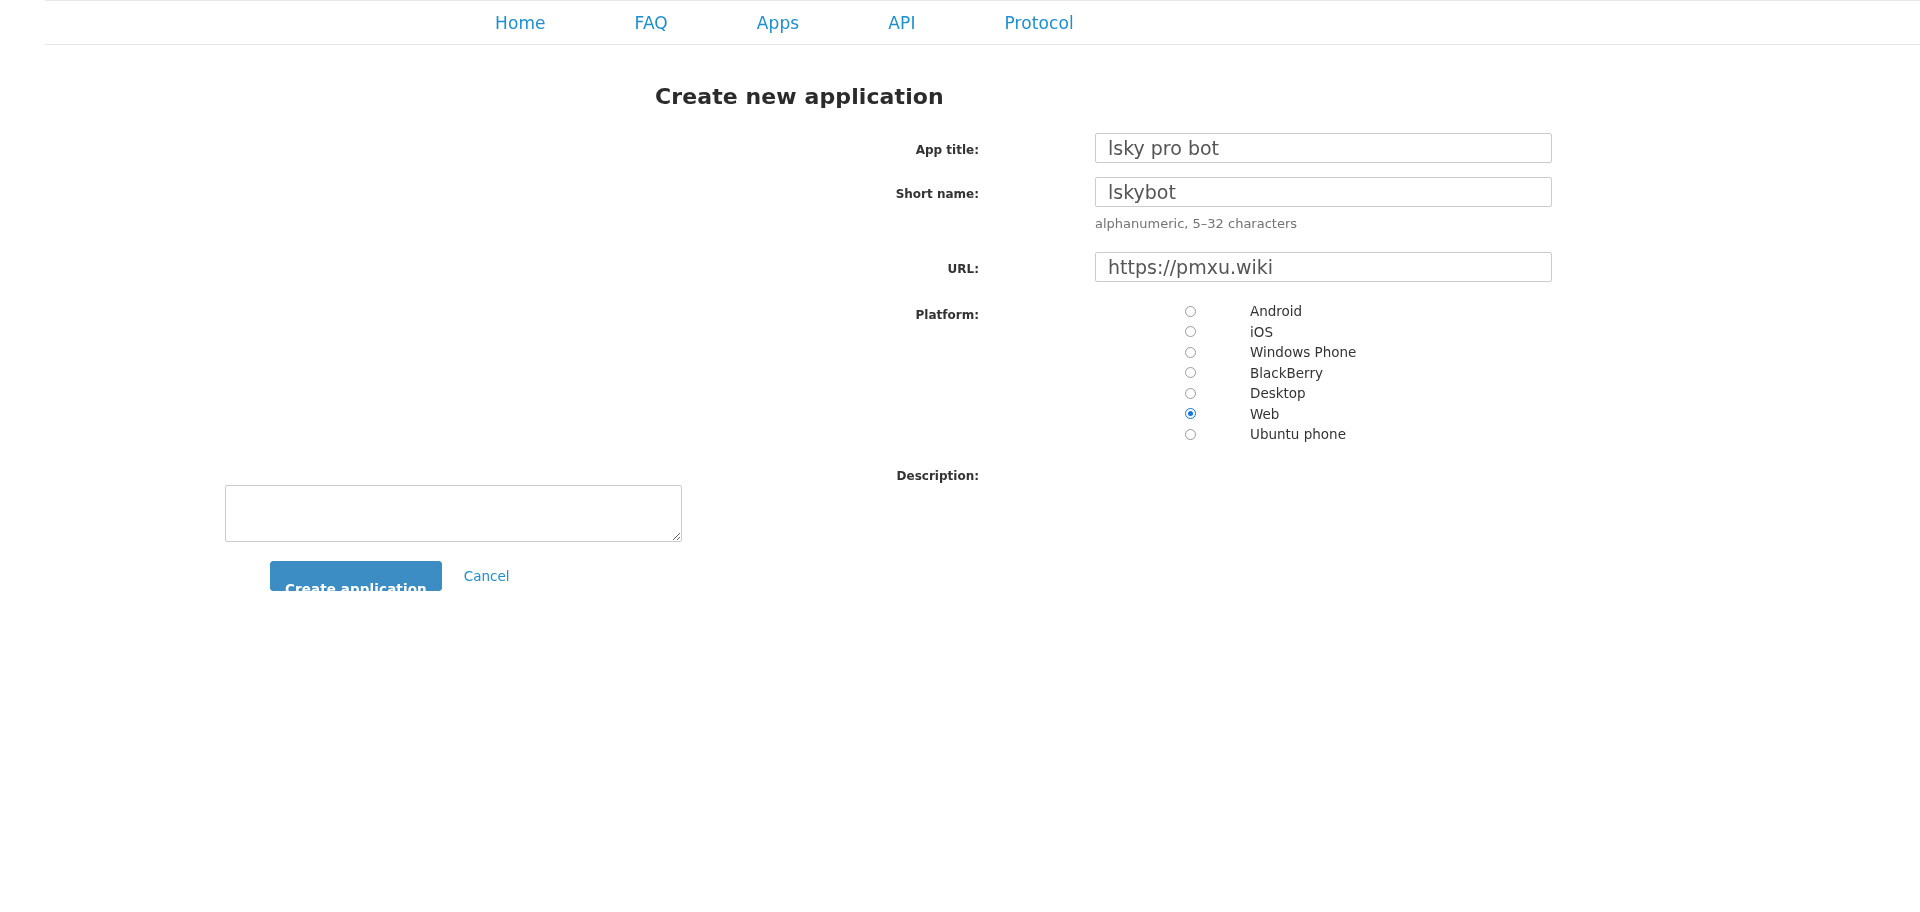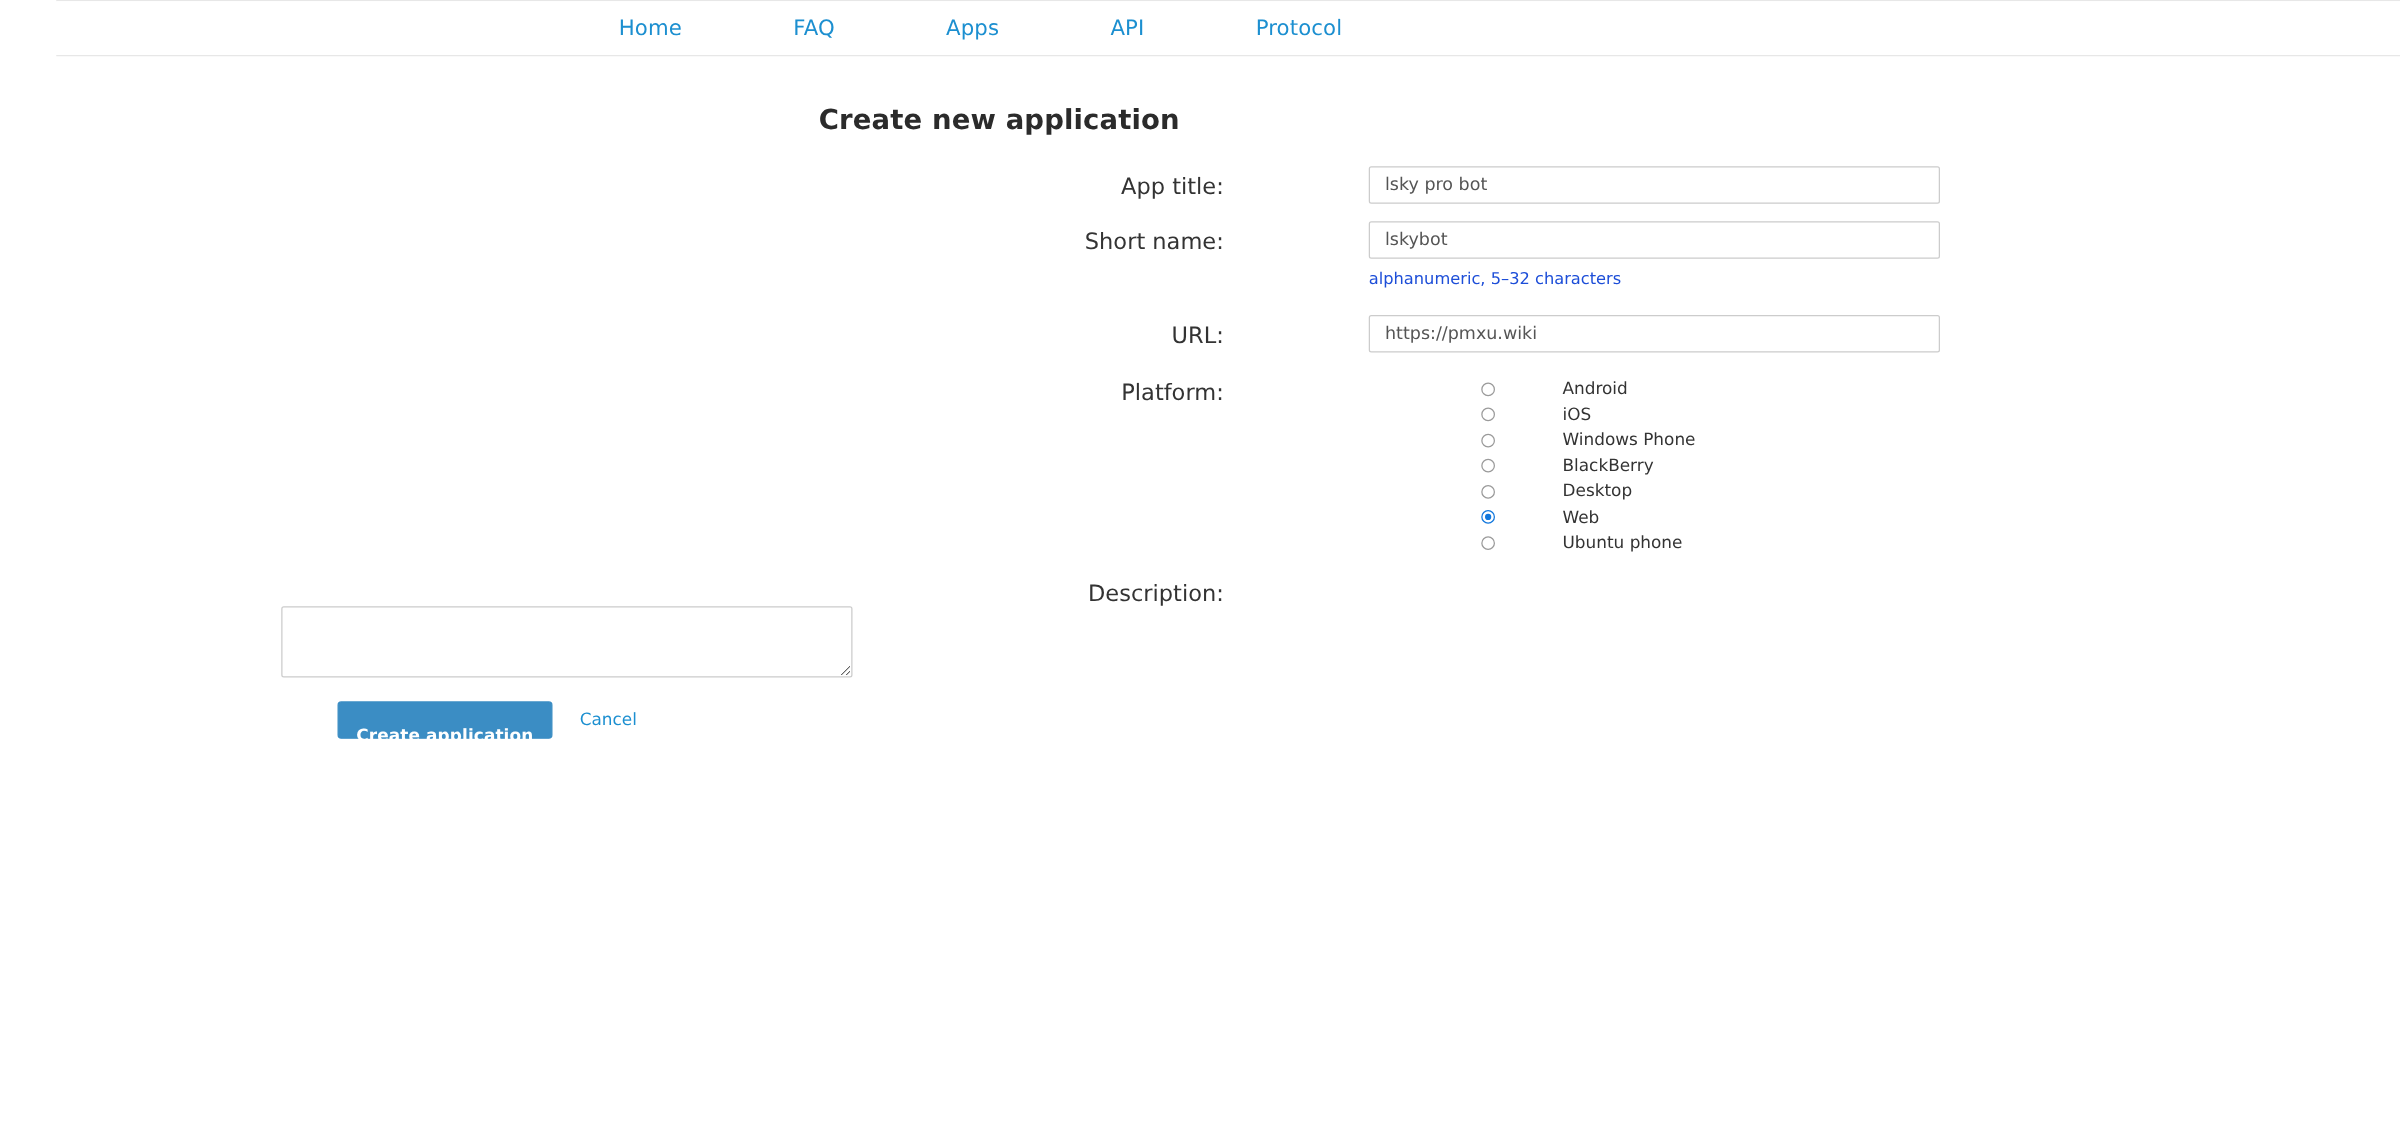--- a/index.html
+++ b/index.html
@@ -56,47 +56,47 @@
   .form-row {
     display: flex;
     align-items: flex-start;
     margin-bottom: 14px;
   }
   .form-label {
     width: 825px;
     text-align: right;
     padding-right: 26px;
     padding-top: 8px;
-    font-size: 18px;
-    font-weight: normal;
+    font-size: 12px;
+    font-weight: bold;
     color: #333333;
     line-height: 18px;
     white-space: nowrap;
   }
   .form-control-col {
     width: 457px;
   }
 
   input.text-input {
     display: block;
     width: 457px;
     height: 30px;
     padding: 4px 12px;
     border: 1px solid #cccccc;
     border-radius: 2px;
     background: #ffffff;
     font-family: "DejaVu Sans", "Liberation Sans", sans-serif;
-    font-size: 14px;
+    font-size: 19px;
     color: #555555;
     outline: none;
   }
 
   .help-text {
     font-size: 13px;
-    color: #1d4ed8;
+    color: #737373;
     margin-top: 8px;
     line-height: 17px;
   }
 
   .row-gap-url { margin-top: 20px; }
   .row-gap-platform { margin-top: 16px; }
   .row-gap-desc { margin-top: 14px; flex-direction: column; }
 
   
   .radio-list {

